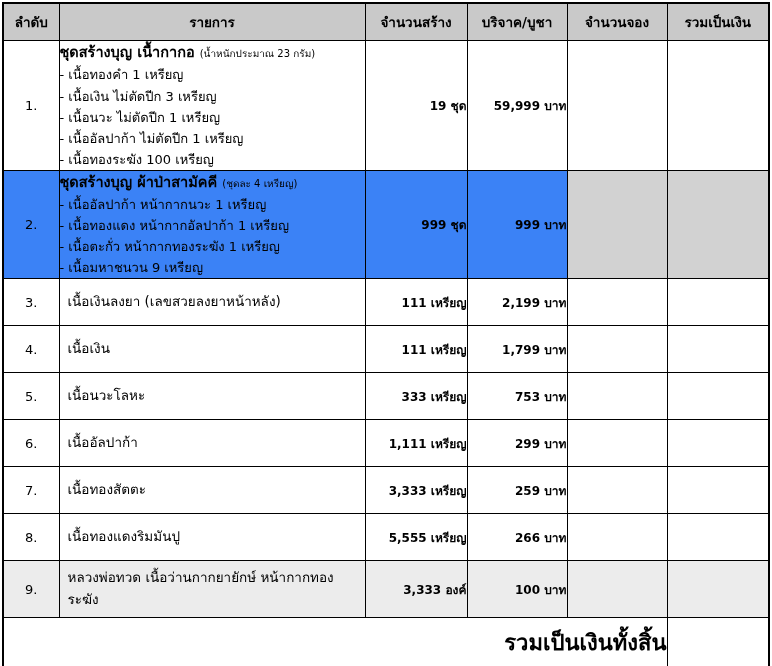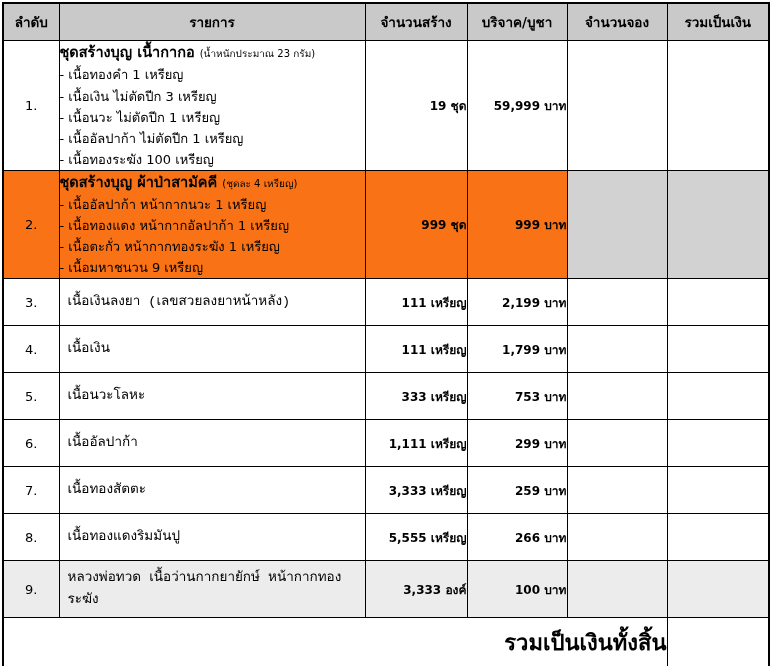--- a/index.html
+++ b/index.html
@@ -76,28 +76,27 @@
     font-size: 13px;
     white-space: nowrap;
   }
   td.num {
     text-align: right;
     padding-right: 10px;
     font-size: 12px;
     font-weight: bold;
   }
   tr.shaded td {
-    background: #f97316;
+    background: #3b82f6;
   }
   tr.shaded-light td {
     background: #ececec;
   }
   tr.simple td.item {
     padding: 6px 6px 6px 8px;
-    font-family: Liberation Mono, monospace;
   }
   tr.simple td {
     height: 34px;
   }
   td.grand {
     text-align: right;
     padding-right: 18px;
     font-size: 22px;
     font-weight: bold;
     height: 48px;

